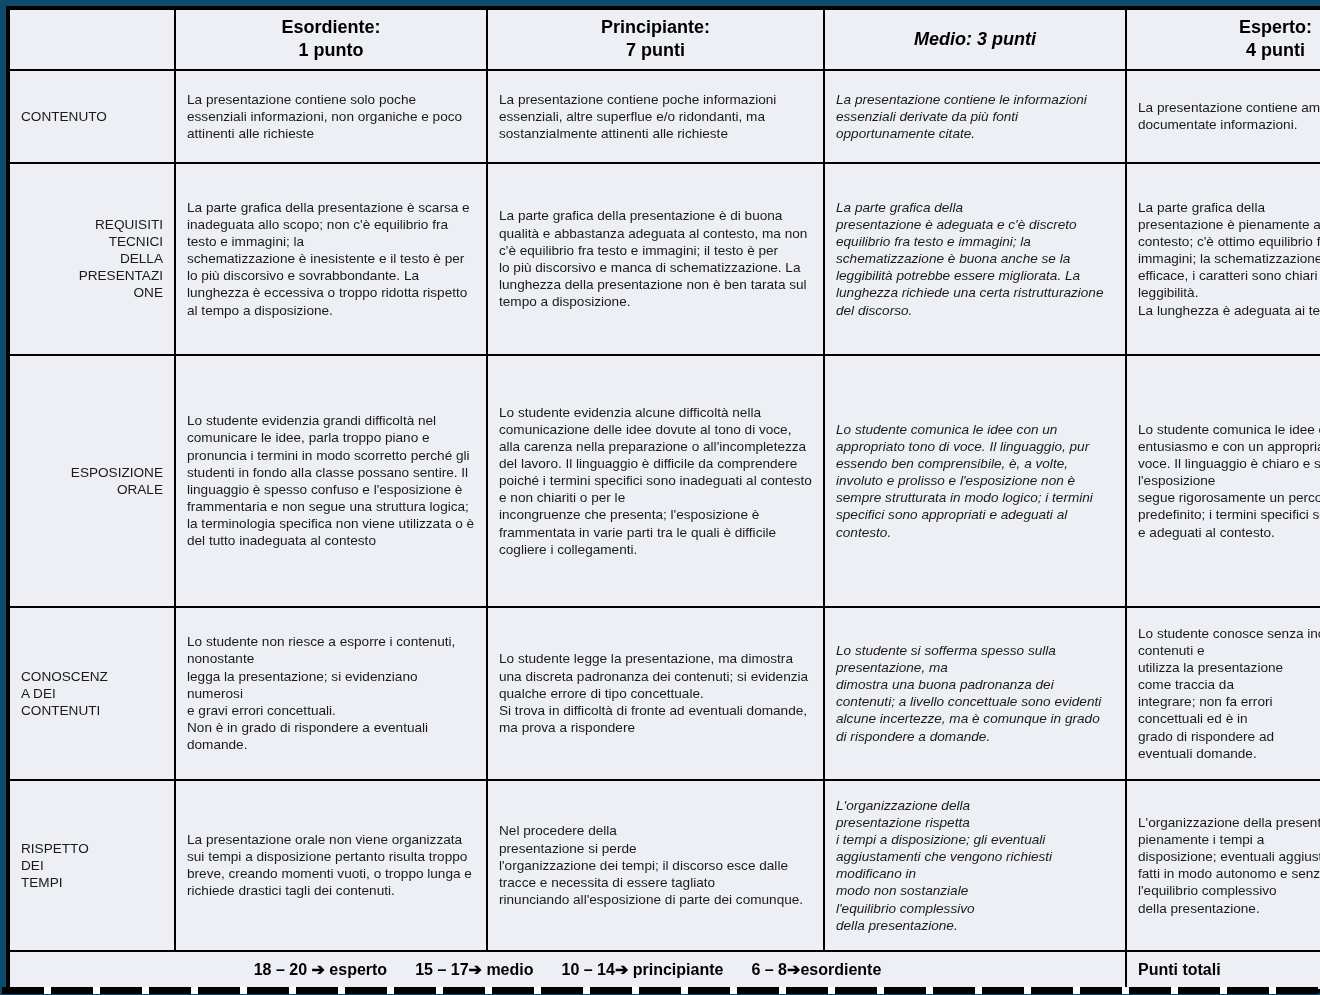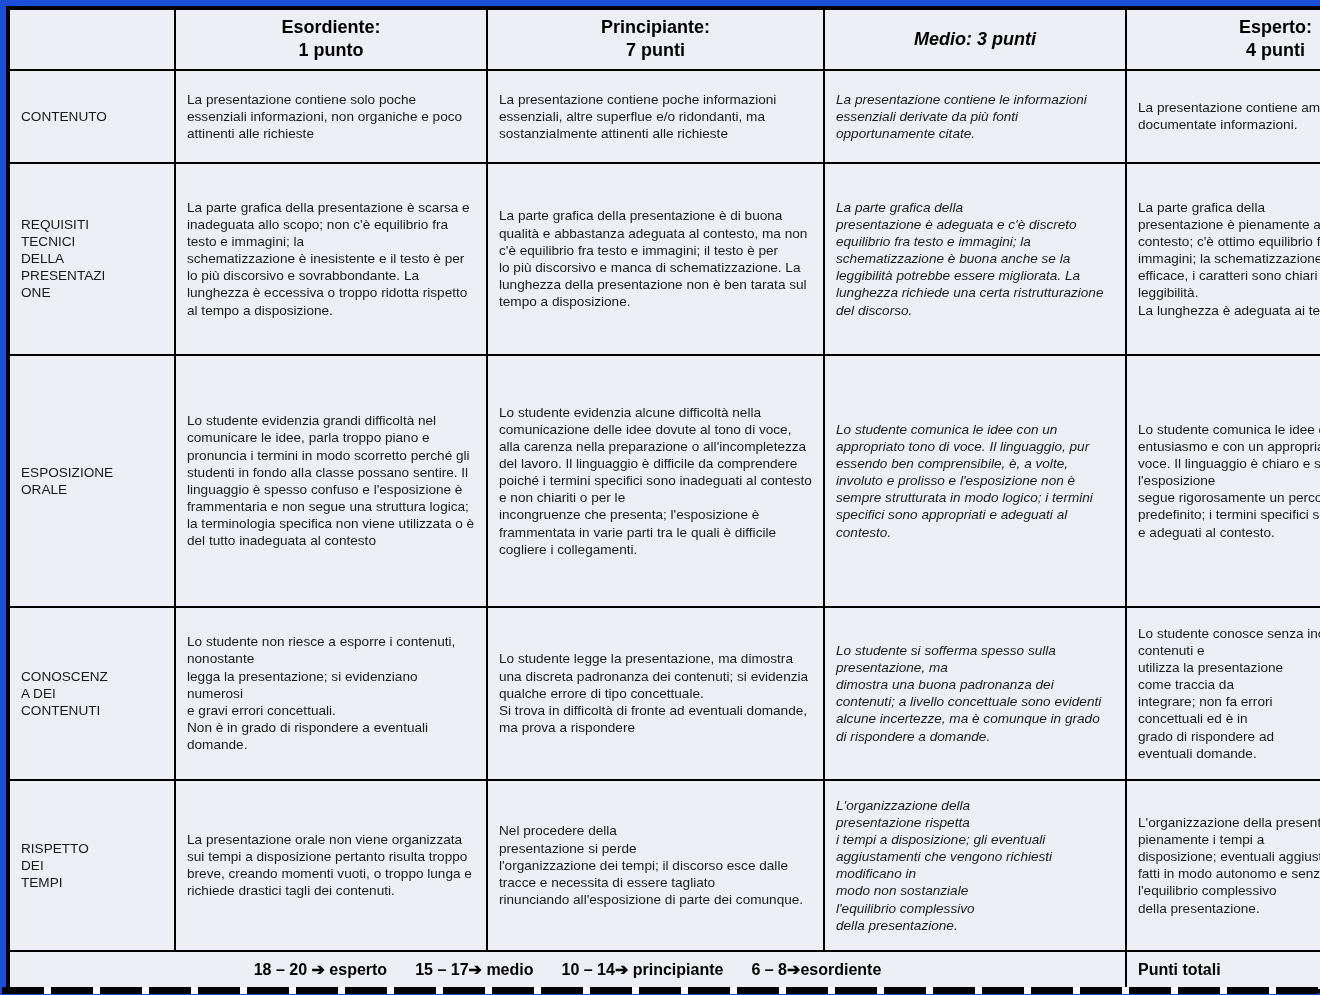--- a/index.html
+++ b/index.html
@@ -1,17 +1,17 @@
 <!DOCTYPE html>
 <html lang="it"><head>
 <meta charset="utf-8">
 <style>
   html,body{margin:0;padding:0;background:#ffffff;}
   body{width:1320px;height:995px;font-family:"Liberation Sans",sans-serif;-webkit-font-smoothing:antialiased;}
-  .page{position:relative;width:1320px;height:995px;background:#1d4ed8;}
+  .page{position:relative;width:1320px;height:995px;background:#0c4a6e;}
   table.rubric{
     position:absolute;left:6px;top:6px;
     border-collapse:collapse;table-layout:fixed;
     width:1306px;
     border:4px solid #000;
   }
   table.rubric td{
     border:2px solid #000;
     background:#edeff5;
     padding:6px 11px;
@@ -28,21 +28,21 @@
   td.c2{width:313px;}
   td.c3{width:278px;font-style:italic;}
   td.c4{width:275px;}
   tr.hdr td{
     font-weight:bold;font-size:18px;text-align:center;
     line-height:1.3;color:#000;
   }
   td.rowlabel{
     font-weight:normal;font-size:15px;color:#000;line-height:1.35;
   }
-  td.rowlabel.center{text-align:left;}
+  td.rowlabel.center{text-align:right;}
   tr.footer td{
     font-weight:bold;font-size:16px;color:#000;white-space:normal;
   }
   .scale-wrap{display:flex;justify-content:center;gap:28px;white-space:nowrap;}
   .dashes{
     position:absolute;left:2px;right:2px;bottom:1px;height:7px;
     background:repeating-linear-gradient(90deg,#000 0 42px,#ffffff 42px 49px);
   }
 </style>
 </head>

